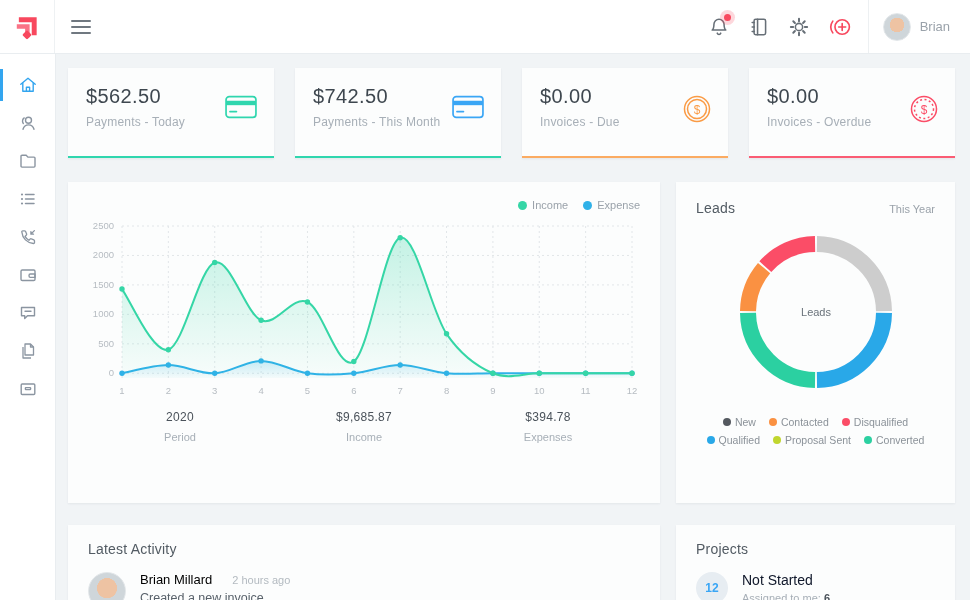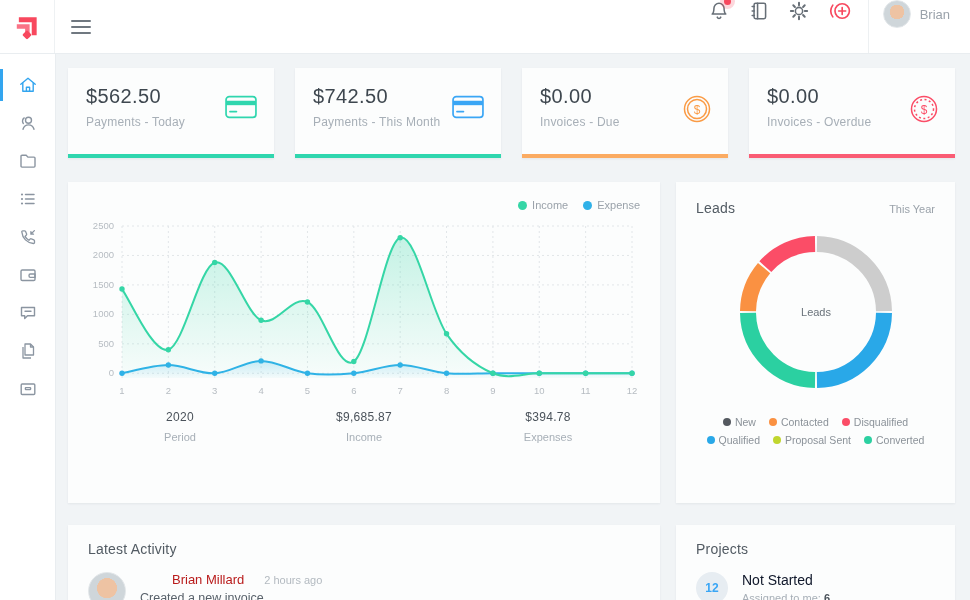--- a/index.html
+++ b/index.html
@@ -4,42 +4,42 @@
 <style>
   * { margin:0; padding:0; box-sizing:border-box; }
   body { width:970px; height:600px; font-family:"Liberation Sans", sans-serif; background:#f1f4f6; }
   .app { position:relative; width:970px; height:600px; overflow:hidden; background:#f1f4f6; }
 
   
   .topbar { position:absolute; top:0; left:0; right:0; height:54px; background:#fff; border-bottom:1px solid #e9edf0; display:flex; align-items:center; z-index:5; }
   .logo-box { width:55px; height:53px; border-right:1px solid #eef1f3; display:flex; align-items:center; justify-content:center; cursor:pointer; }
   .hamburger { margin-left:16px; width:20px; cursor:pointer; }
   .hamburger span { display:block; height:2px; background:#707880; border-radius:1px; margin:4px 0; }
-  .topbar-right { margin-left:auto; display:flex; align-items:flex-start; height:100%; }
+  .topbar-right { margin-left:auto; display:flex; align-items:center; height:100%; }
   .tb-icon { position:relative; width:22px; height:22px; margin-right:18px; color:#676f77; cursor:pointer; }
   .tb-icon.red { color:#f8485e; }
   .bell-badge { position:absolute; top:-2px; right:-1px; width:7px; height:7px; border-radius:50%; background:#f8485e; box-shadow:0 0 0 4px rgba(248,72,94,.22); }
   .tb-divider { width:1px; height:53px; background:#edf0f2; }
   .user-chip { display:flex; align-items:center; gap:9px; padding:0 20px 0 14px; cursor:pointer; }
   .avatar { width:28px; height:28px; border-radius:50%; border:1px solid #e2e6e9;
             background: radial-gradient(circle at 50% 42%, #eec3a3 0 36%, #cfd6da 37% 100%); }
   .user-name { font-size:13px; color:#9aa2aa; }
 
   
   .sidebar { position:absolute; top:54px; left:0; bottom:0; width:56px; background:#fff; border-right:1px solid #e9edf0; padding-top:12px; z-index:4; }
   .side-item { position:relative; height:38px; display:flex; align-items:center; justify-content:center; color:#8b95a1; cursor:pointer; }
   .side-item.active { color:#33a5ef; }
   .side-item.active::before { content:''; position:absolute; left:0; top:3px; bottom:3px; width:3px; background:#33a5ef; }
 
   
   .main { position:absolute; left:56px; top:54px; right:0; bottom:0; padding:14px 15px 0 12px; overflow:hidden; }
   .card { background:#fcfdfd; box-shadow:0 1px 2px rgba(140,152,166,.14); }
 
   .cards-row { display:flex; gap:21px; }
-  .stat-card { flex:1; height:90px; border-bottom:4px solid #14b8a6; padding:17px 18px 0; position:relative; }
+  .stat-card { flex:1; height:90px; border-bottom:2px solid #14b8a6; padding:17px 18px 0; position:relative; }
   .stat-value { font-size:20px; color:#3e474f; letter-spacing:.4px; }
   .stat-label { font-size:12px; color:#a7afb7; margin-top:7px; letter-spacing:.2px; }
   .stat-icon { position:absolute; right:16px; top:26px; }
 
   .row2 { display:flex; gap:16px; margin-top:24px; }
   .chart-card { width:592px; height:321px; position:relative; padding:18px 20px; }
   .leads-card { flex:1; height:321px; position:relative; padding:18px 20px; }
   .card-title { font-size:14px; color:#525b63; letter-spacing:.2px; }
   .chart-legend { position:absolute; top:17px; right:20px; display:flex; gap:15px; align-items:center; font-size:11px; color:#9aa2aa; }
   .legend-item { display:flex; align-items:center; cursor:pointer; }
@@ -56,21 +56,21 @@
   .leads-legend { margin:24px auto 0; max-width:250px; display:flex; flex-wrap:wrap; justify-content:center; column-gap:13px; row-gap:6px; font-size:10.5px; color:#8b9299; }
   .leads-legend .dot { width:8px; height:8px; margin-right:4px; }
 
   .row3 { display:flex; gap:16px; margin-top:22px; }
   .activity-card { width:592px; height:140px; padding:16px 20px; }
   .projects-card { flex:1; height:140px; padding:16px 20px; }
   .act-item { display:flex; gap:14px; margin-top:15px; }
   .act-avatar { width:38px; height:38px; border-radius:50%; border:1px solid #e2e6e9;
                 background: radial-gradient(circle at 50% 42%, #eec3a3 0 36%, #cfd6da 37% 100%); }
   .act-line { font-size:13px; }
-  .act-name { color:#b91c1c; cursor:pointer;margin-left:32px; }
+  .act-name { color:#000000; cursor:pointer; }
   .act-time { color:#b3bac0; font-size:11px; margin-left:20px; }
   .act-text { color:#59626b; font-size:12.5px; margin-top:4px; }
   .proj-item { display:flex; gap:14px; margin-top:15px; align-items:center; }
   .proj-badge { width:32px; height:32px; border-radius:50%; background:#e7edf2; color:#3aa6f5; font-size:12px; font-weight:bold; display:flex; align-items:center; justify-content:center; }
   .proj-status { font-size:14px; color:#0f172a; }
   .proj-sub { font-size:11px; color:#a7afb7; margin-top:4px; }
   .proj-sub b { color:#4a525a; }
 
   svg.icon { display:block; }
   text.ytick, text.xtick { font-family:"Liberation Sans", sans-serif; }

